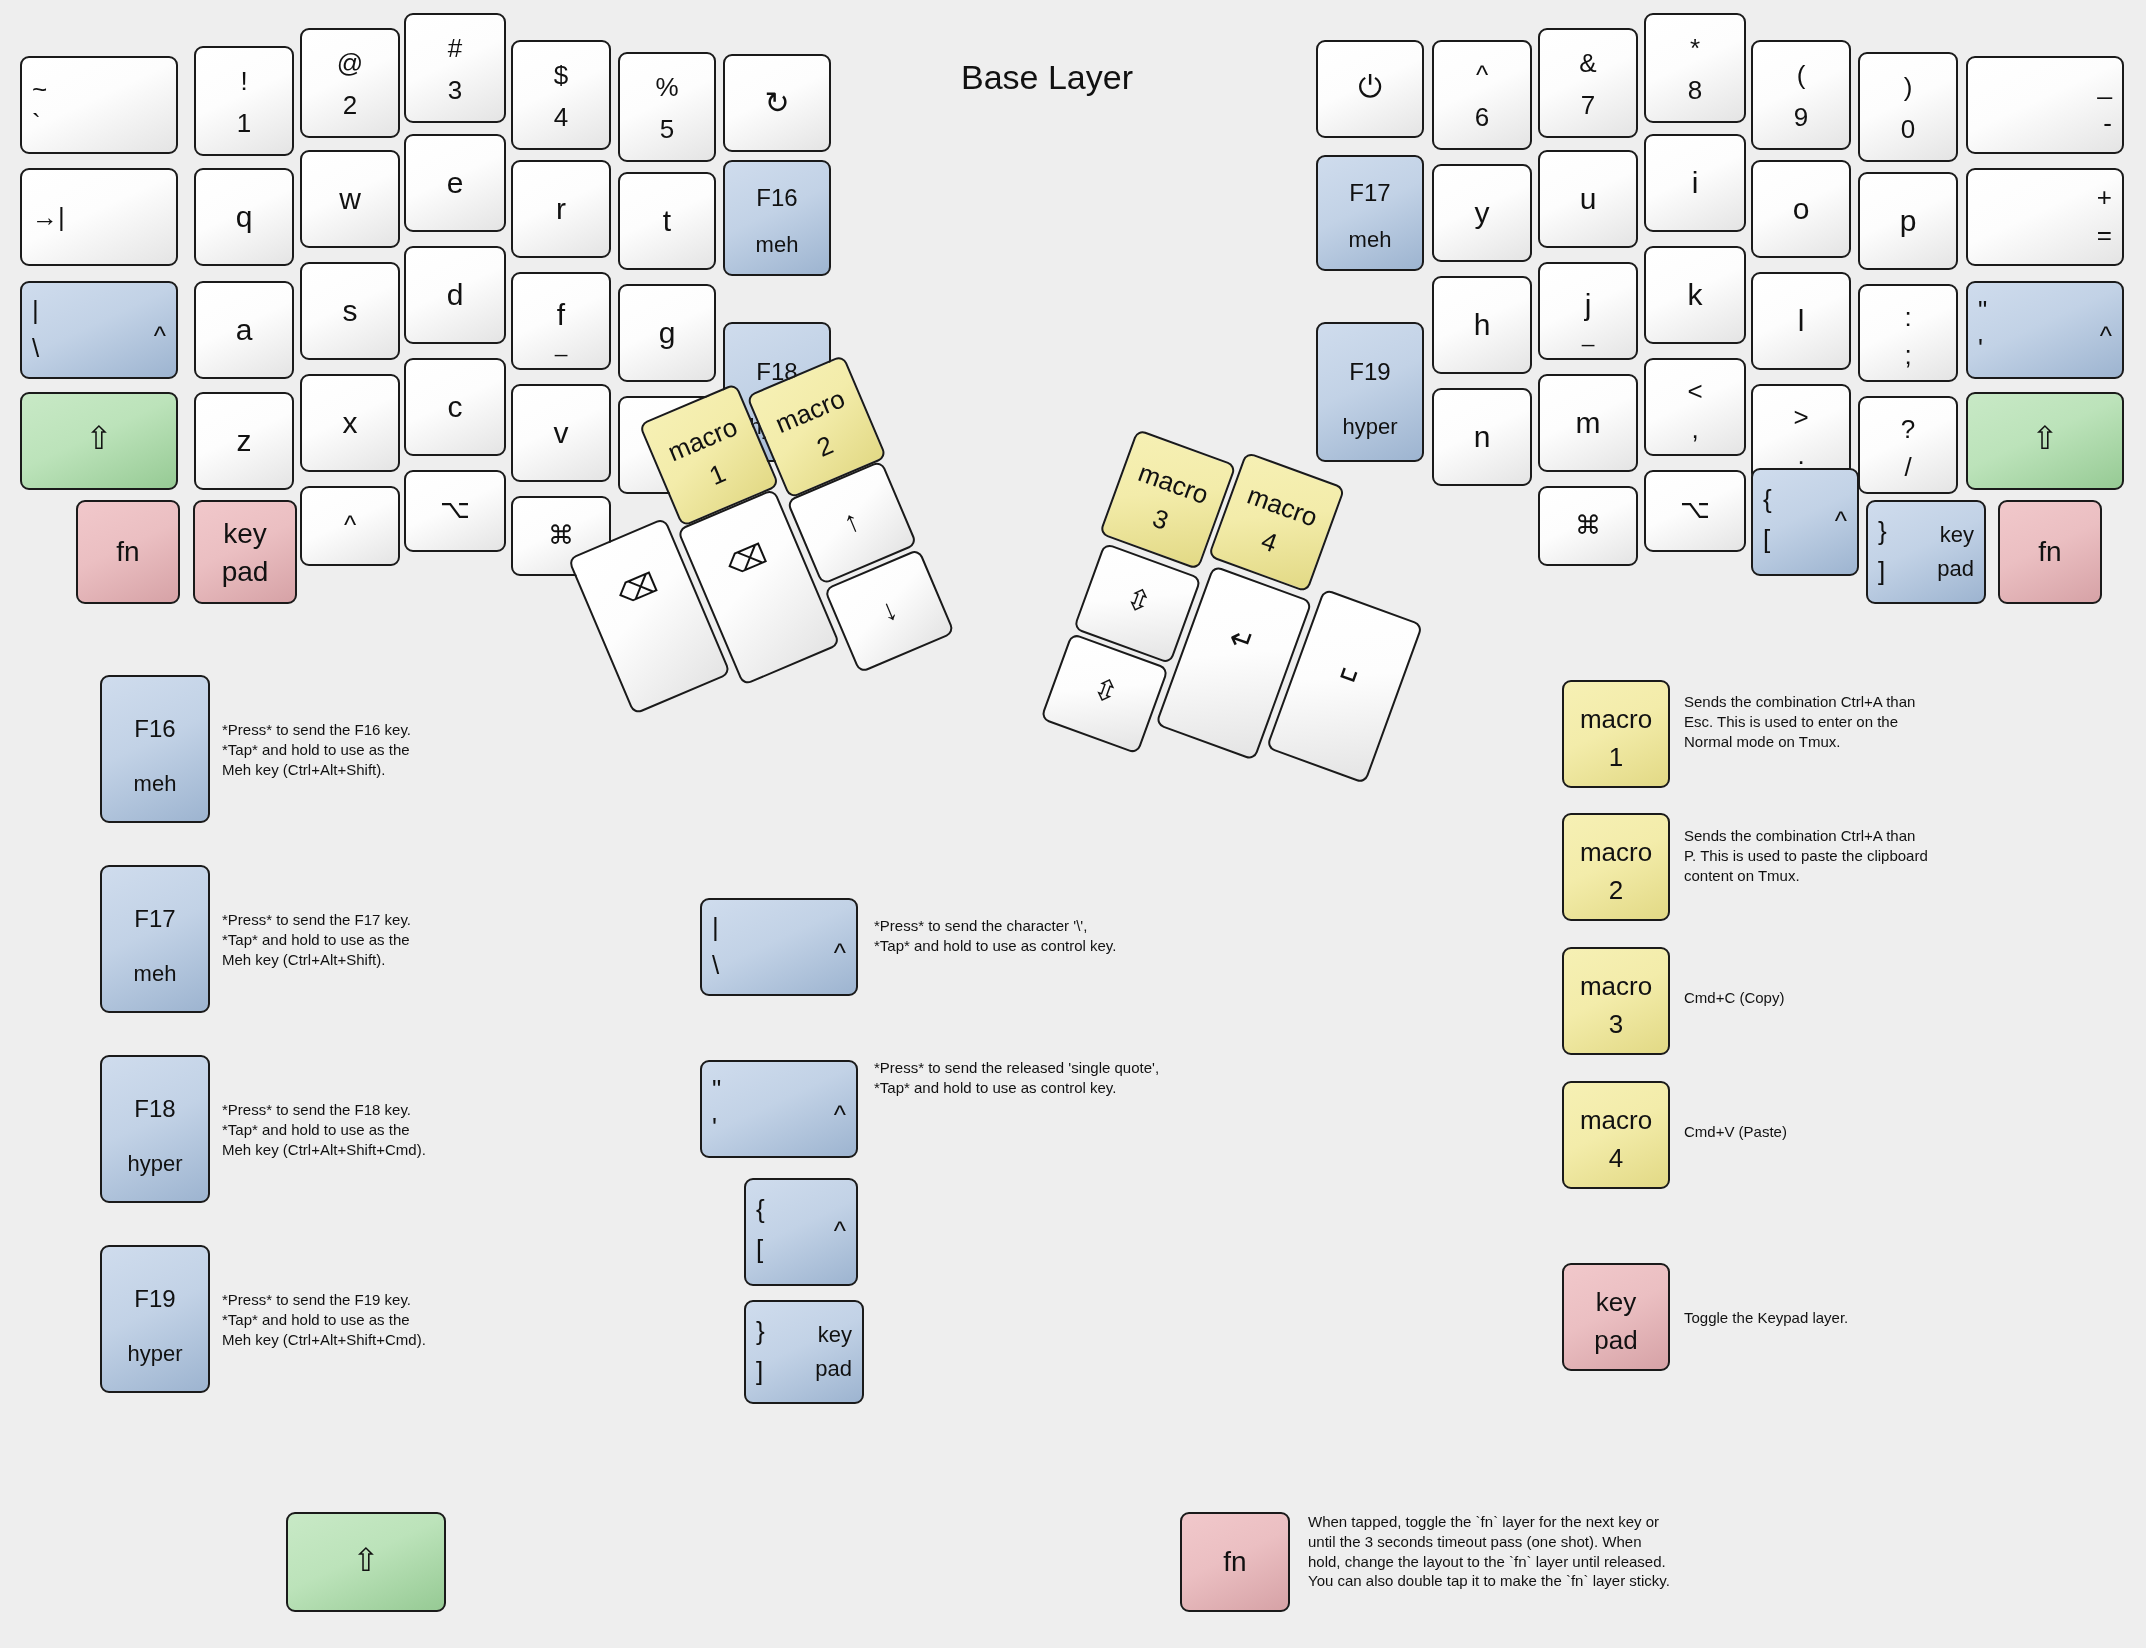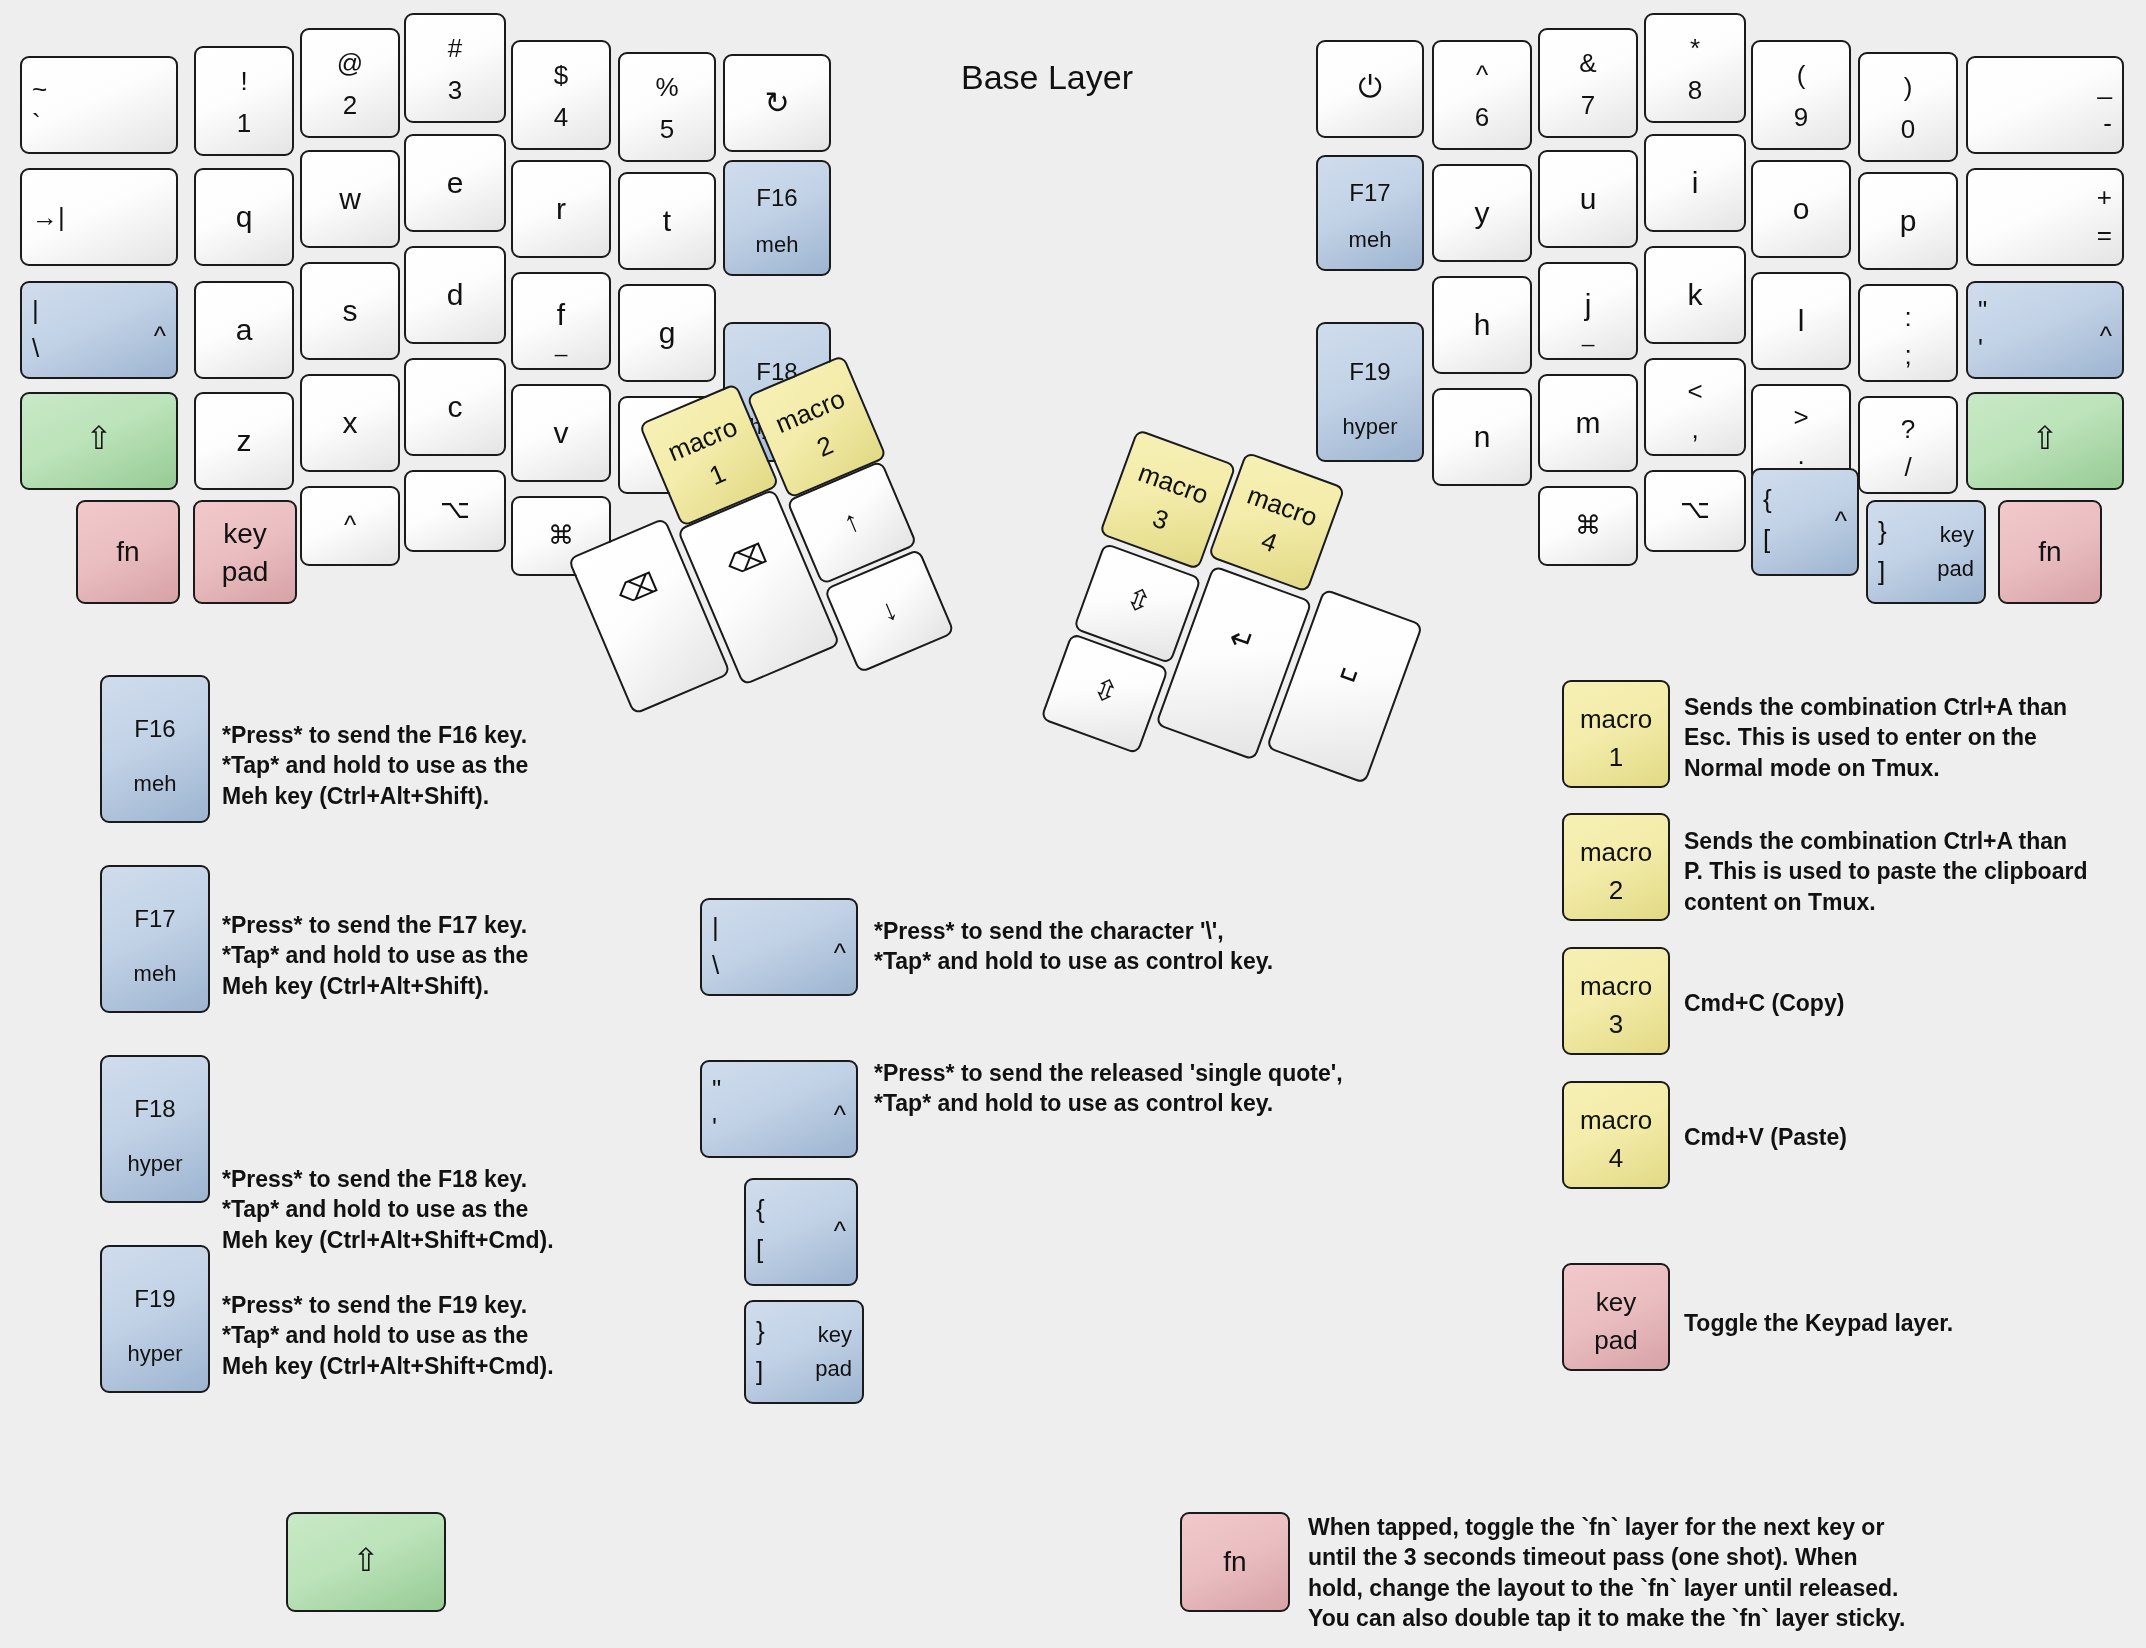--- a/index.html
+++ b/index.html
@@ -16,21 +16,21 @@
   }
   .key .lbl{position:absolute;color:#111;line-height:1;white-space:pre;}
   .key.blue{background:linear-gradient(155deg,#cfdced 0%,#c2d2e6 45%,#9db4d0 100%);}
   .key.green{background:linear-gradient(155deg,#c8e9c6 0%,#bce3ba 45%,#96ca94 100%);}
   .key.pink{background:linear-gradient(155deg,#f1c8cb 0%,#ebbfc2 45%,#d6a2a6 100%);}
   .key.yellow{background:linear-gradient(155deg,#f6f0b4 0%,#f3ecaa 45%,#e2d985 100%);}
 
   .title{position:absolute;font-size:34px;color:#111;}
 
   
-  .legend-text{position:absolute;font-size:23px;line-height:1.32;color:#111;white-space:pre-line;font-weight:bold;}
+  .legend-text{position:absolute;font-size:15px;line-height:1.32;color:#111;white-space:pre-line;}
 
   
   .c{left:0;right:0;text-align:center;}
   .tl{left:10px;}
   .bl{left:10px;}
   .tr{right:10px;}
 </style>
 </head>
 <body>
 
@@ -332,21 +332,21 @@
     <span class="lbl c" style="top:96px;font-size:22px;">meh</span>
   </div>
   <div class="legend-text" style="left:222px;top:910px;width:430px;">*Press* to send the F17 key.
 *Tap* and hold to use as the
 Meh key (Ctrl+Alt+Shift).</div>
 
   <div class="key blue" style="left:100px;top:1055px;width:110px;height:148px;">
     <span class="lbl c" style="top:40px;font-size:24px;">F18</span>
     <span class="lbl c" style="top:96px;font-size:22px;">hyper</span>
   </div>
-  <div class="legend-text" style="left:222px;top:1164px;width:450px;">*Press* to send the F18 key.
+  <div class="legend-text" style="left:222px;top:1100px;width:450px;">*Press* to send the F18 key.
 *Tap* and hold to use as the
 Meh key (Ctrl+Alt+Shift+Cmd).</div>
 
   <div class="key blue" style="left:100px;top:1245px;width:110px;height:148px;">
     <span class="lbl c" style="top:40px;font-size:24px;">F19</span>
     <span class="lbl c" style="top:96px;font-size:22px;">hyper</span>
   </div>
   <div class="legend-text" style="left:222px;top:1290px;width:450px;">*Press* to send the F19 key.
 *Tap* and hold to use as the
 Meh key (Ctrl+Alt+Shift+Cmd).</div>

